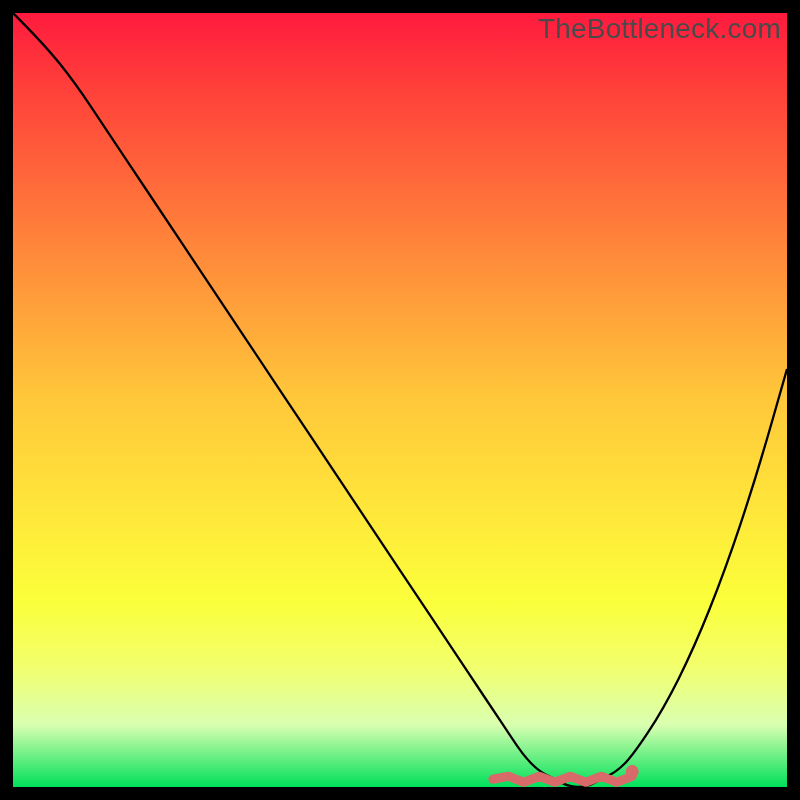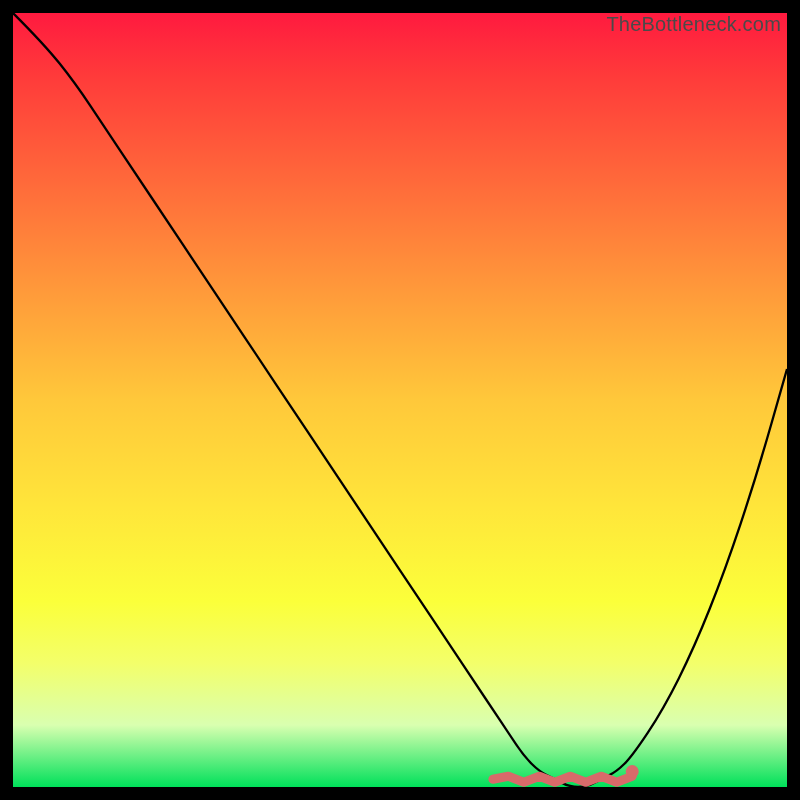--- a/index.html
+++ b/index.html
@@ -28,21 +28,21 @@
       #f3ff6a 84%,
       #d9ffb0 92%,
       #00e05a 100%
     );
   }
   .watermark {
     position: absolute;
     top: 0px;
     right: 6px;
     color: #4a4a4a;
-    font-size: 20px;
+    font-size: 28px;
     font-weight: 500;
     letter-spacing: 0.2px;
   }
   svg.curve {
     position: absolute;
     left: 0;
     top: 0;
     width: 774px;
     height: 774px;
   }

